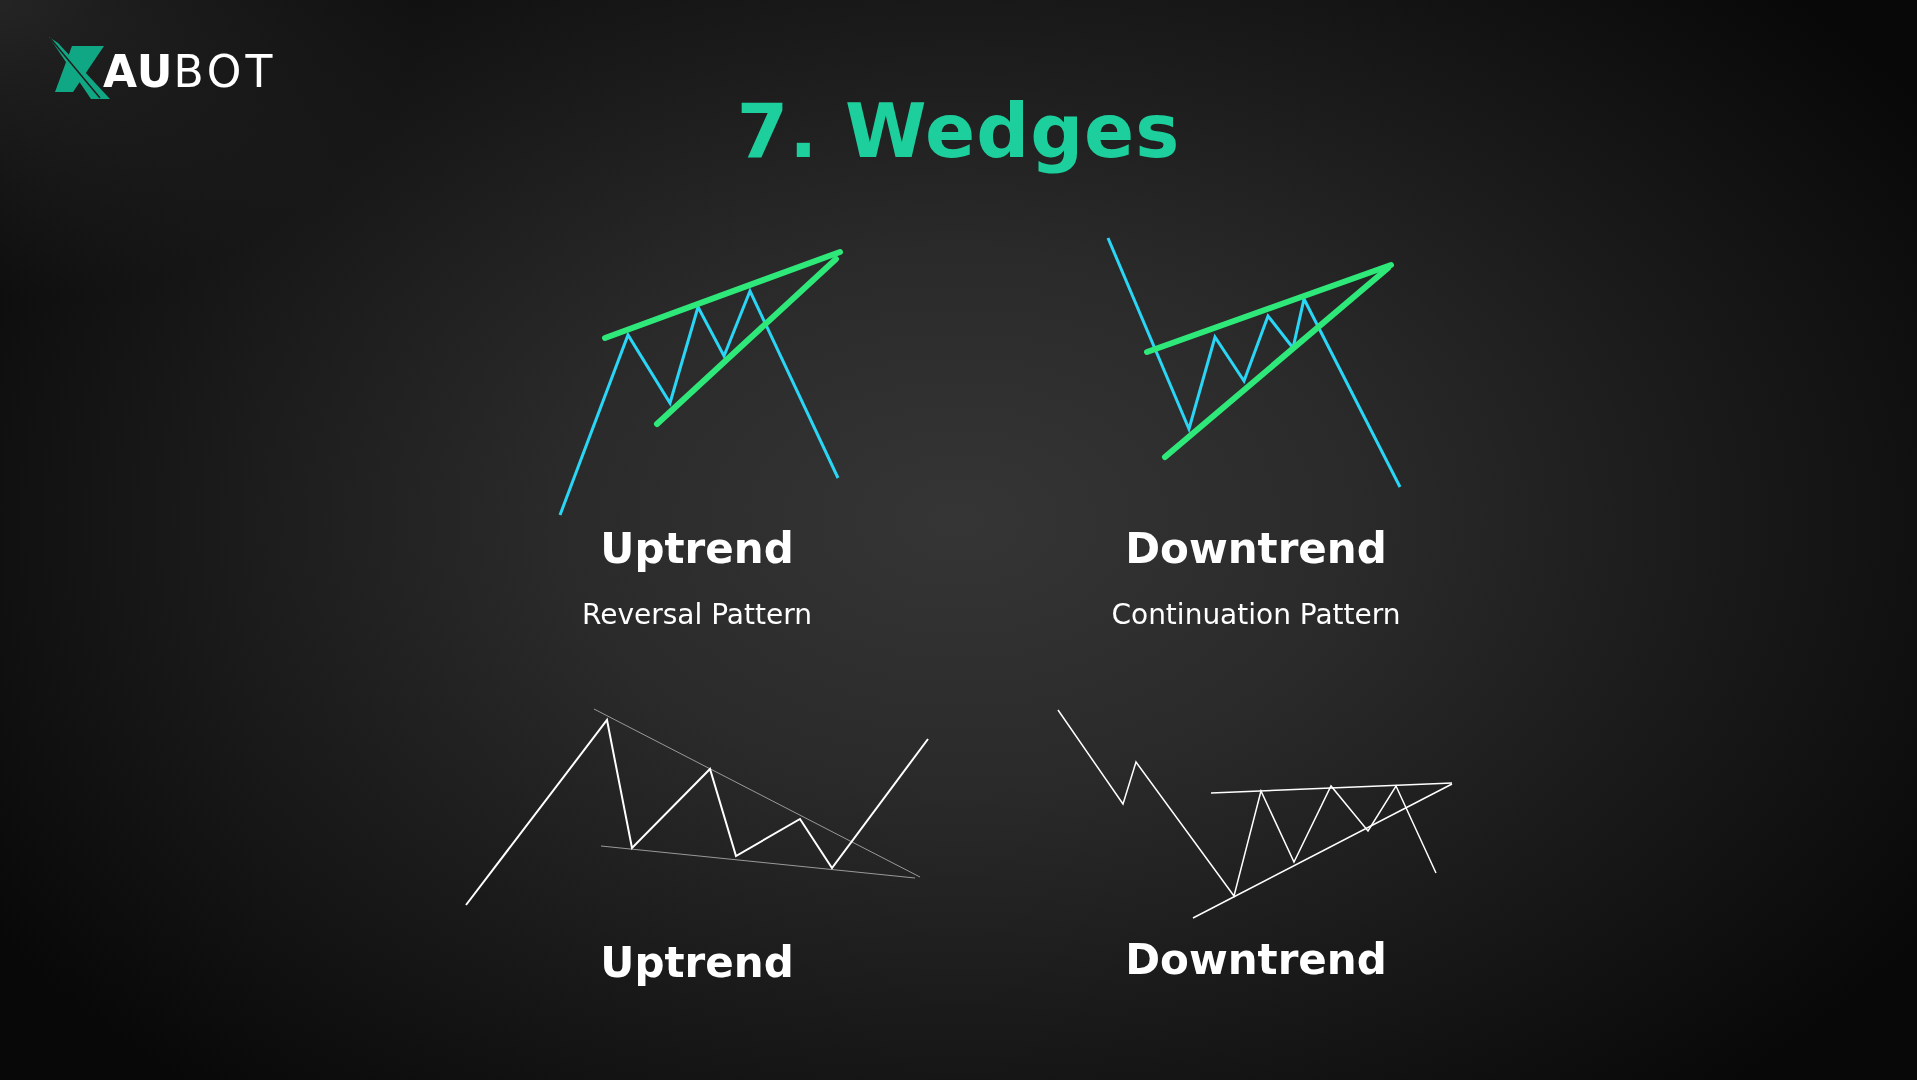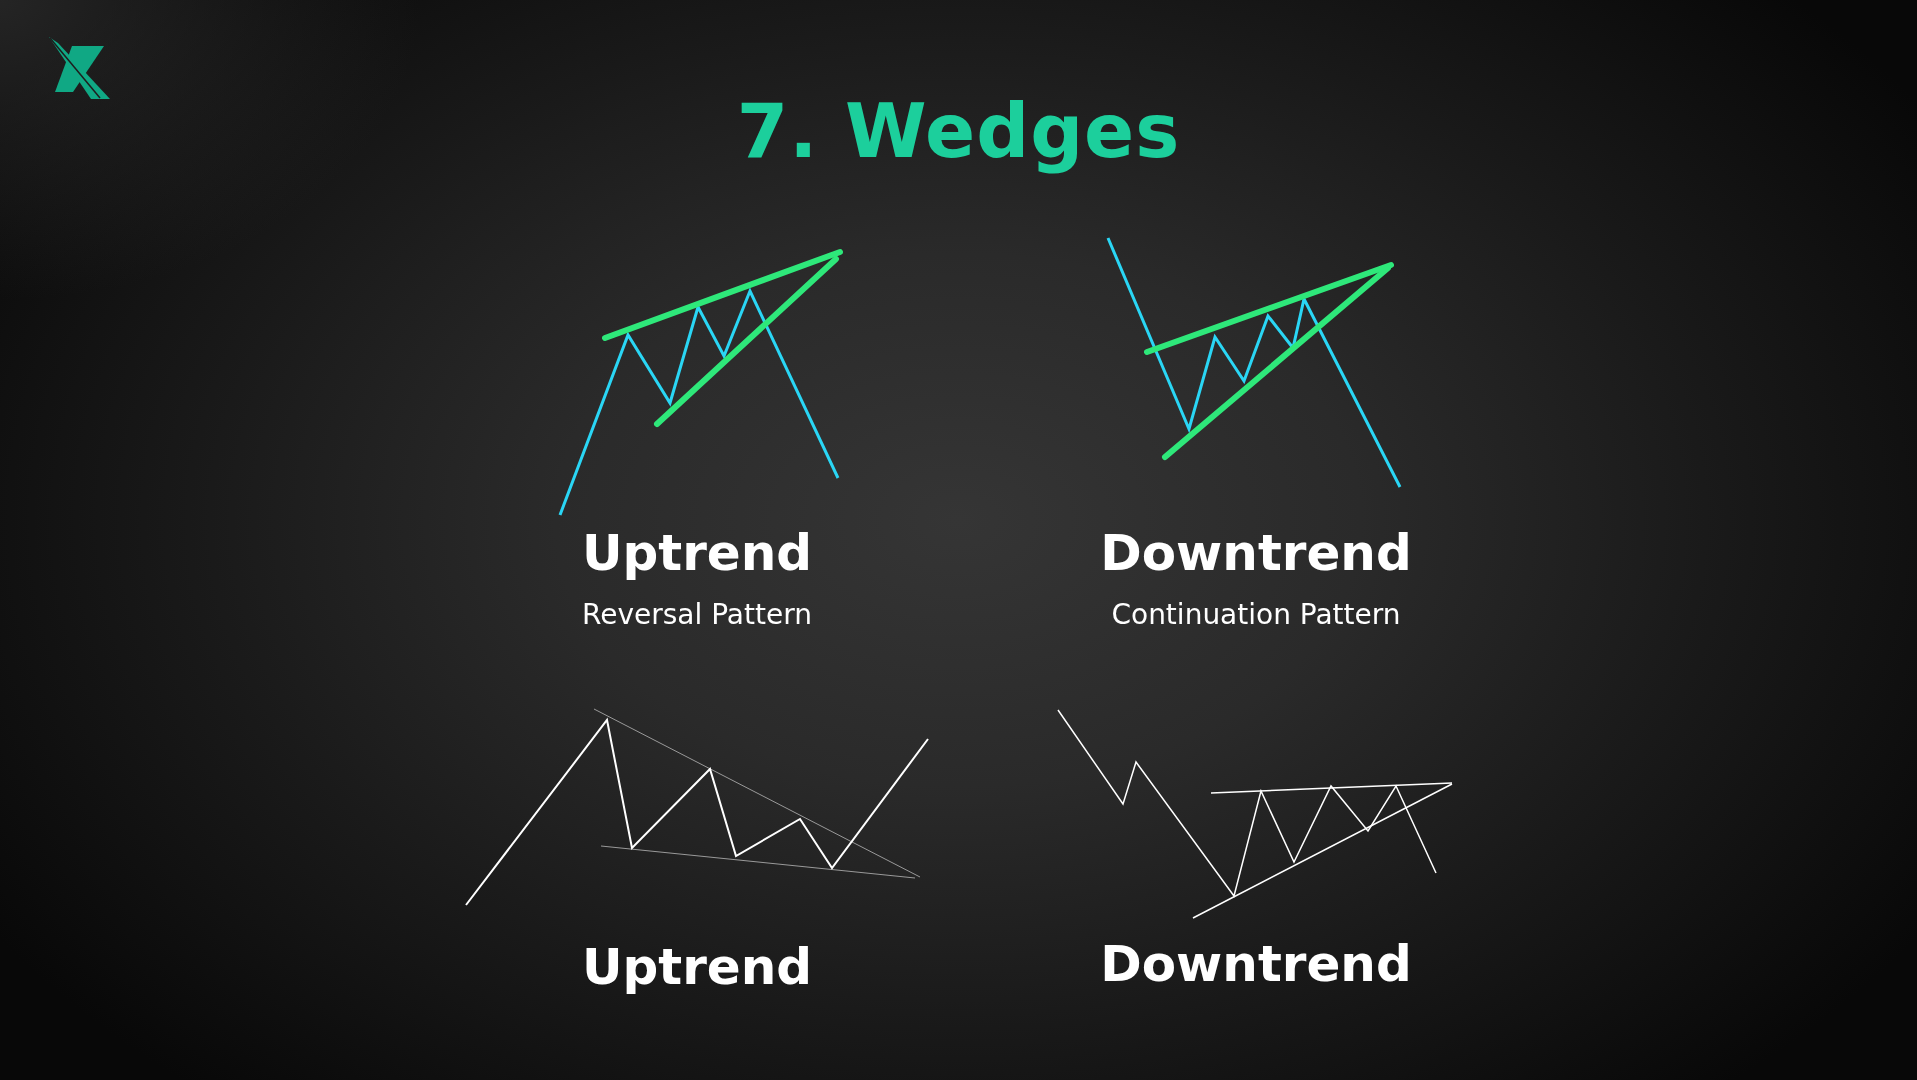--- a/index.html
+++ b/index.html
@@ -20,35 +20,38 @@
   .logo-text .light { font-weight: normal; letter-spacing: 4px; }
   .title {
     position: absolute; left: 0; width: 1917px; top: 88px; text-align: center;
     font-size: 74px; font-weight: bold; color: #1ccf9c; letter-spacing: 1px;
   }
   .diagram { position: absolute; left: 0; top: 0; width: 1917px; height: 1080px; }
   .label {
     position: absolute; text-align: center; color: #ffffff; white-space: nowrap;
     transform: translateX(-50%);
   }
-  .label.main { font-size: 50px; font-weight: bold; }
+  .label.main { font-size: 42px; font-weight: bold; }
   .label.sub  { font-size: 28px; font-weight: normal; }
 </style>
 </head>
 <body>
 
 <div class="logo">
   <svg width="70" height="70" viewBox="0 0 70 70">
 
     <polygon points="24,10 56,10 25,56 7,56" fill="#10a884"></polygon>
 
     <polygon points="1,1 10,7 62,63 43,63" fill="#10a884"></polygon>
 
     <line x1="2" y1="2" x2="52" y2="62" stroke="#1e1e1e" stroke-width="1.5"></line>
   </svg>
+  <div class="logo-text">
+    <span class="bold">AU</span><span class="light">BOT</span>
+  </div>
 </div>
 
 <div class="title">7. Wedges</div>
 
 <svg class="diagram" width="1917" height="1080" viewBox="0 0 1917 1080">
 
   <g>
     <polyline points="560,515 628,335 670,403 698,307 724,356 750,291 838,478" fill="none" stroke="#2ad6f5" stroke-width="3" stroke-linejoin="miter"></polyline>
     <line x1="605" y1="338" x2="840" y2="252" stroke="#2ee87a" stroke-width="6" stroke-linecap="round"></line>
     <line x1="657" y1="424" x2="836" y2="259" stroke="#2ee87a" stroke-width="6" stroke-linecap="round"></line>

